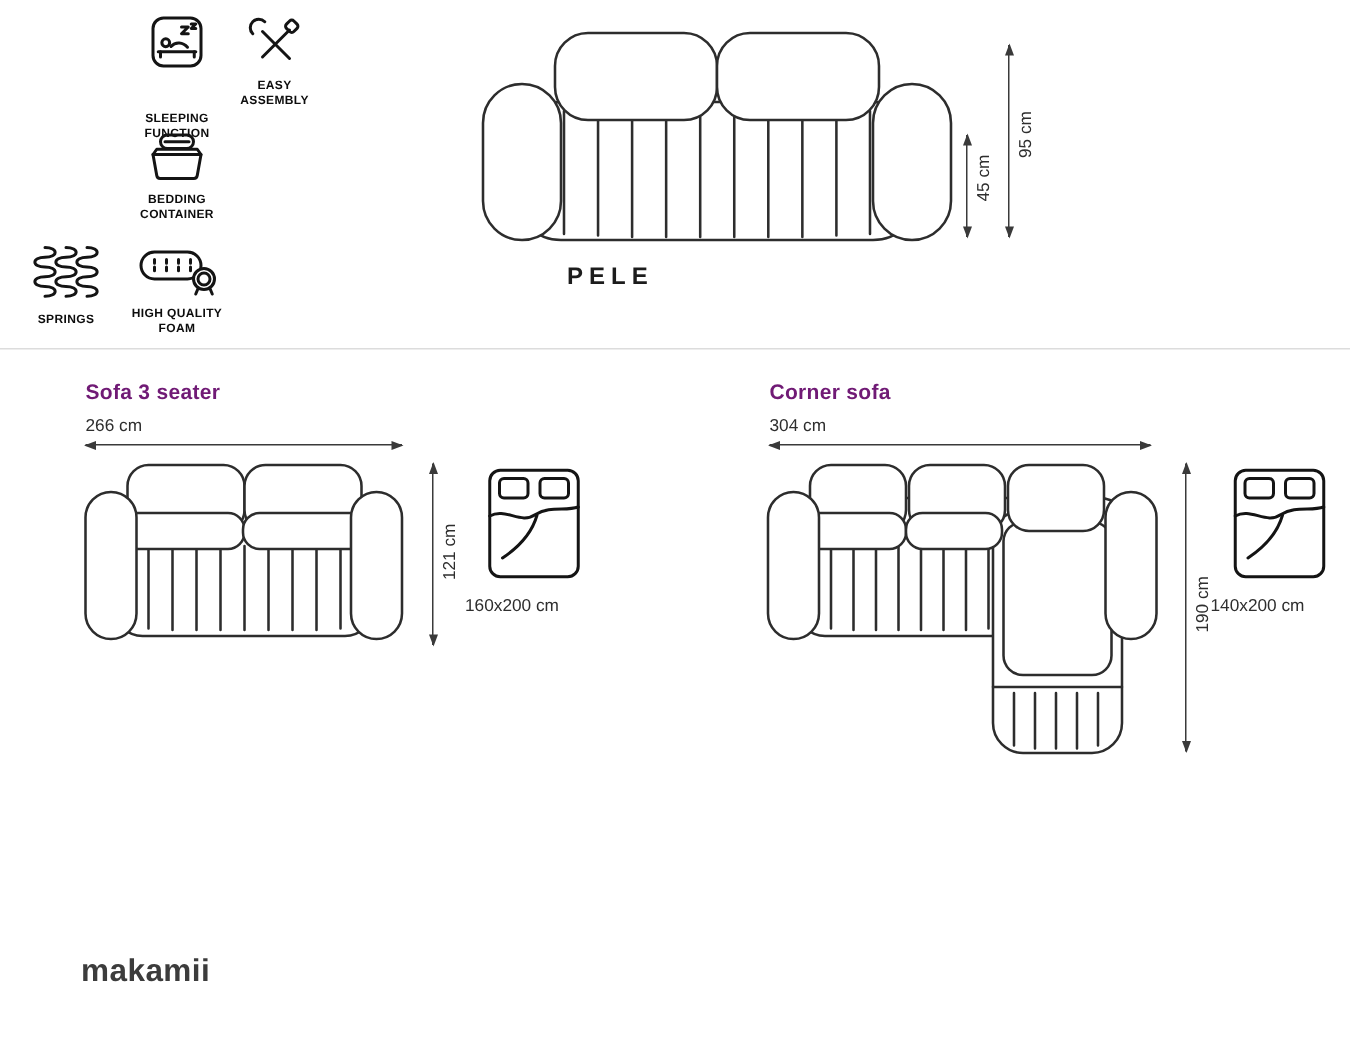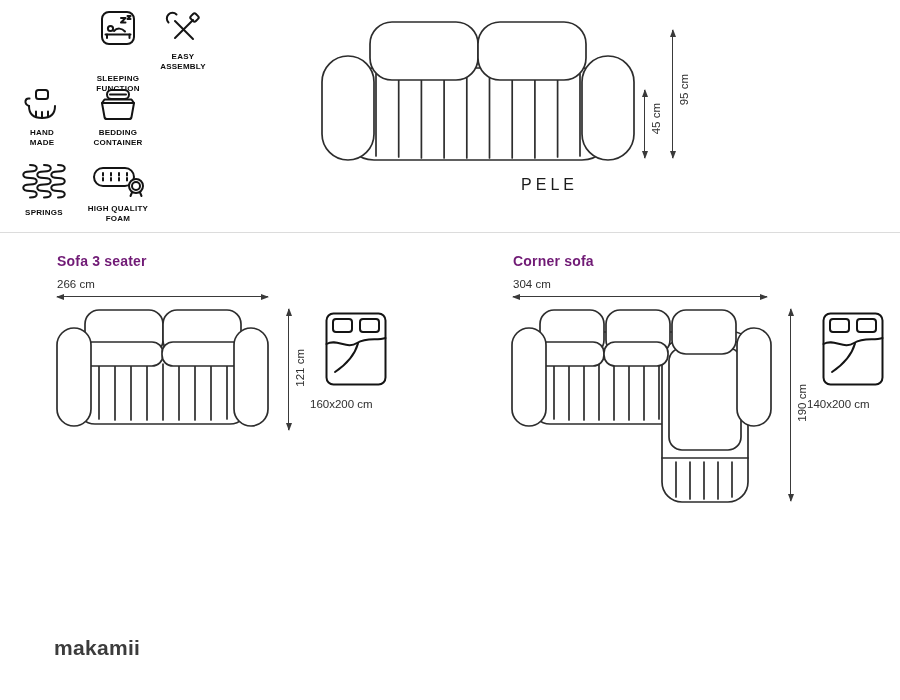--- a/index.html
+++ b/index.html
@@ -21,22 +21,22 @@
   .dim-h::after{right:-1px;border-left:8px solid #3a3a3a;}
   .dim-v{position:absolute;width:0;border-left:1.4px solid #3a3a3a;}
   .dim-v::before,.dim-v::after{content:"";position:absolute;left:-3px;width:0;height:0;
     border-left:3.5px solid transparent;border-right:3.5px solid transparent;}
   .dim-v::before{top:-1px;border-bottom:8px solid #3a3a3a;}
   .dim-v::after{bottom:-1px;border-top:8px solid #3a3a3a;}
   .hlabel{position:absolute;font-size:11.5px;color:#2e2e2e;}
   .vlabel{position:absolute;writing-mode:vertical-rl;transform:rotate(180deg);
     font-size:11.5px;color:#2e2e2e;white-space:nowrap;}
   
-  .product-name{position:absolute;left:378px;top:176px;width:200px;text-align:right;
-    font-size:16px;font-weight:normal;letter-spacing:4px;color:#1c1c1c;}
+  .product-name{position:absolute;left:378px;top:176px;width:200px;text-align:left;
+    font-size:16px;font-weight:bold;letter-spacing:4px;color:#1c1c1c;}
   .section-title{position:absolute;font-size:14px;font-weight:700;color:#701a75;letter-spacing:.2px;}
   .divider{position:absolute;left:0;top:232px;width:900px;height:1px;background:#dcdcdc;}
   .logo{position:absolute;left:54px;top:636px;font-size:21px;font-weight:600;
     color:#3c3c3c;letter-spacing:.3px;}
 </style>
 </head>
 <body>
 
 <div class="canvas">
 
@@ -67,34 +67,20 @@
         <path d="M11,11 L29,29"></path>
         <path d="M12.5,4.5 A5.2,5.2 0 1,0 4.5,12.5"></path>
       </g>
     </svg>
     <div class="f-label">
       <span>EASY</span>
       <span>ASSEMBLY</span>
     </div>
   </div>
 
-  <div class="feature" style="left:12px;top:86px;width:60px;">
-    <svg width="40" height="38" viewBox="0 0 40 38">
-      <g class="icon-line" stroke-width="2">
-        <rect x="14" y="4" width="12" height="9" rx="2.5"></rect>
-        <path d="M7,20 q0,12 13,12 q13,0 13,-12"></path>
-        <path d="M7,20 q-4,-1.5 -3.5,-5 q0.5,-3 4,-2.5"></path>
-        <path d="M14,30.5 v-5 M20,32 v-6 M26,30.5 v-5"></path>
-      </g>
-    </svg>
-    <div class="f-label">
-      <span>HAND</span>
-      <span>MADE</span>
-    </div>
-  </div>
 
   <div class="feature" style="left:14px;top:160px;width:60px;">
     <svg width="44" height="44" viewBox="0 0 44 44">
       <g class="icon-line" stroke-width="2">
         <path d="M8,5 c9,0 9,6.5 0,6.5 c-9,0 -9,6.5 0,6.5 c9,0 9,6.5 0,6.5 c-9,0 -9,6.5 0,6.5 c9,0 9,6.5 0,6.5"></path>
         <path d="M22,5 c9,0 9,6.5 0,6.5 c-9,0 -9,6.5 0,6.5 c9,0 9,6.5 0,6.5 c-9,0 -9,6.5 0,6.5 c9,0 9,6.5 0,6.5"></path>
         <path d="M36,5 c9,0 9,6.5 0,6.5 c-9,0 -9,6.5 0,6.5 c9,0 9,6.5 0,6.5 c-9,0 -9,6.5 0,6.5 c9,0 9,6.5 0,6.5"></path>
       </g>
     </svg>
     <div class="f-label">

